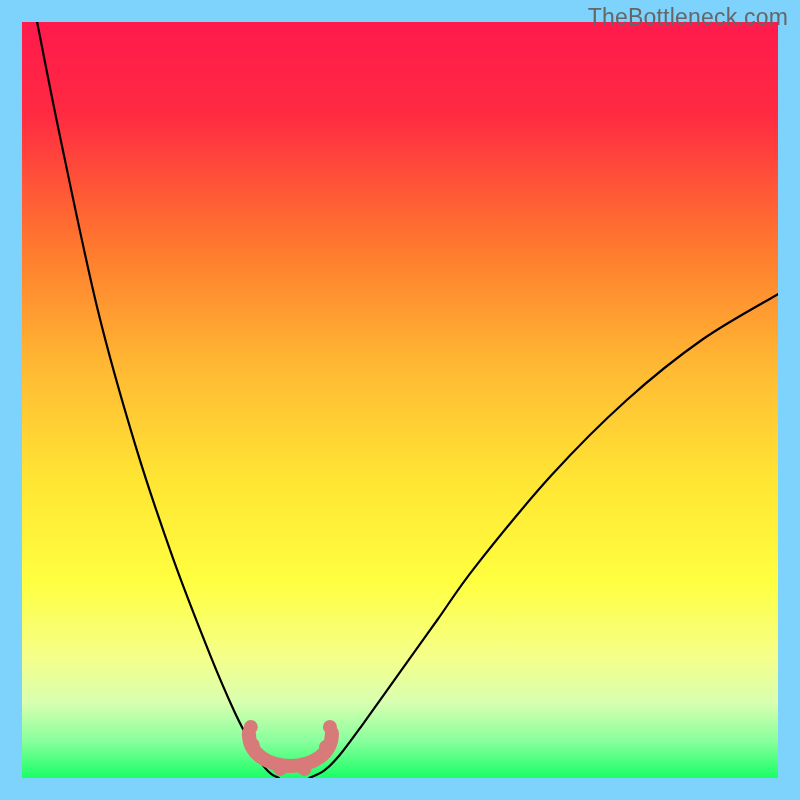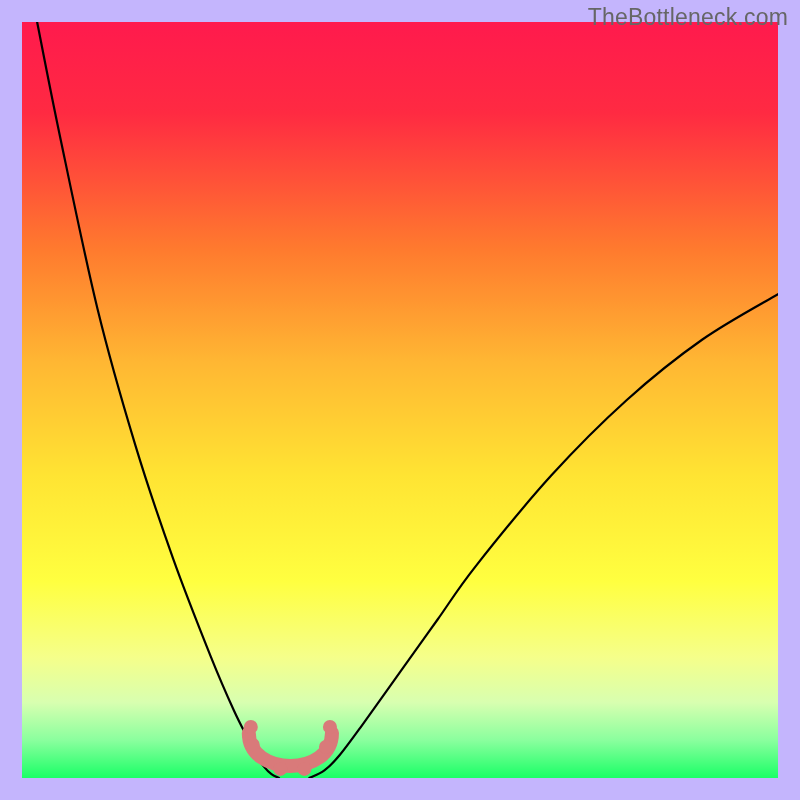--- a/index.html
+++ b/index.html
@@ -1,21 +1,21 @@
 <!DOCTYPE html>
 <html><head>
 <meta charset="utf-8">
 <style>
   * { margin: 0; padding: 0; box-sizing: border-box; }
   html, body { width: 800px; height: 800px; background: #000; overflow: hidden; }
   .frame {
     position: relative;
     width: 800px;
     height: 800px;
-    background: #c4b5fd;
+    background: #7dd3fc;
   }
   .watermark {
     position: absolute;
     top: 4px;
     right: 12px;
     color: #666;
     font-family: Arial, Helvetica, sans-serif;
     font-size: 23px;
     font-weight: 500;
     letter-spacing: 0.2px;

